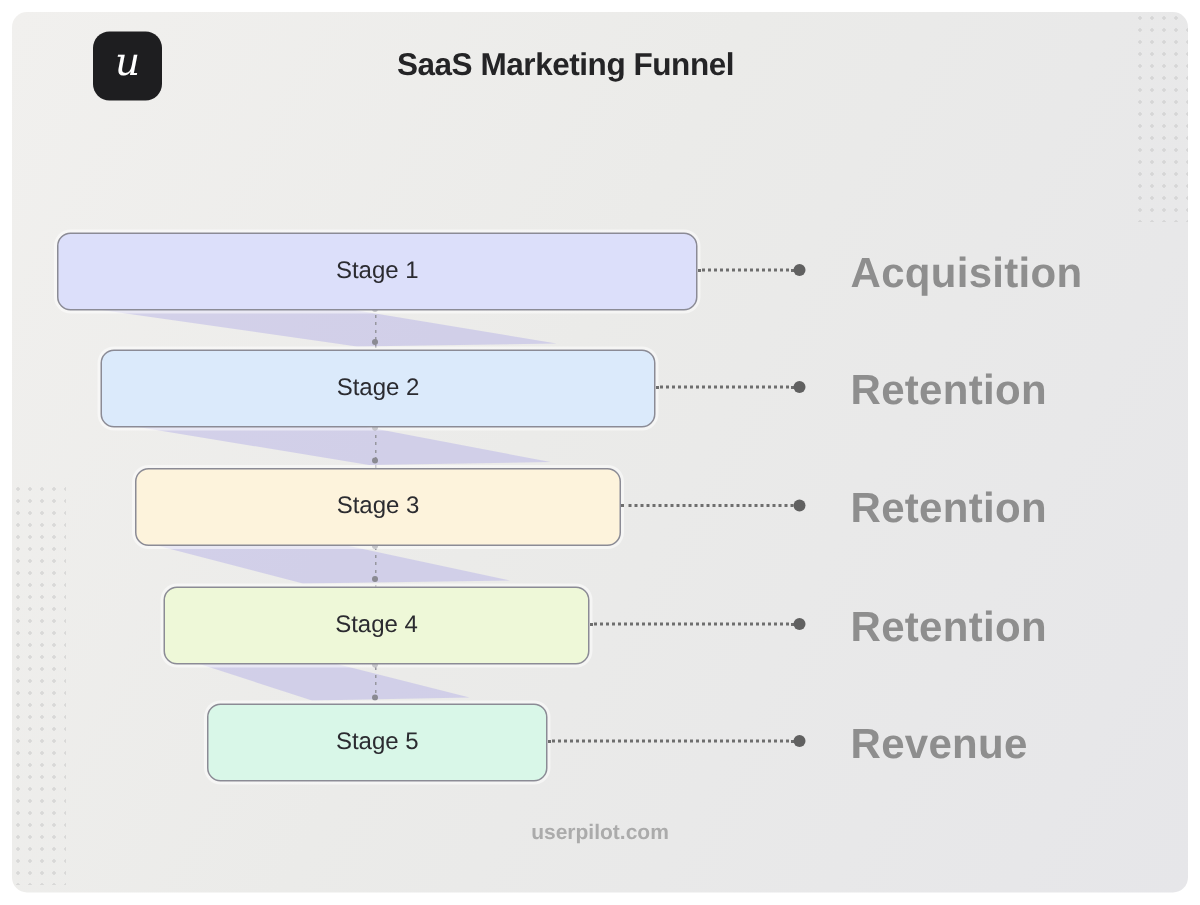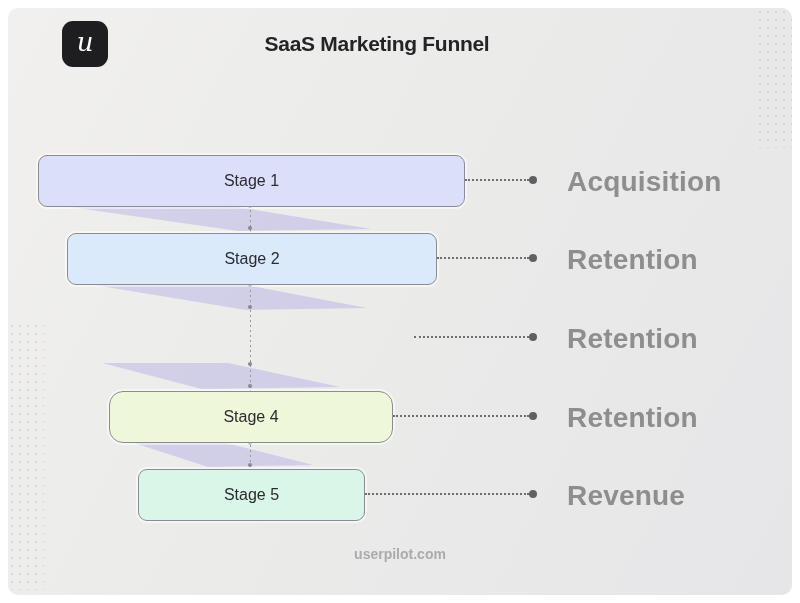--- a/index.html
+++ b/index.html
@@ -64,21 +64,24 @@
     <i class="vdot" style="top:376px"></i>
     <i class="vdot" style="top:433px"></i>
     <i class="vdot" style="top:455px"></i>
 
     <div class="stage-box" style="left: 30px; top: 147px; width: 425px; background: rgb(220, 223, 250);">
       <span>Stage 1</span>
     </div>
     <div class="stage-box" style="left: 59px; top: 225px; width: 368px; background: rgb(219, 234, 251);">
       <span>Stage 2</span>
     </div>
-    <div class="stage-box" style="left: 101px; top: 383px; width: 282px; background: rgb(238, 248, 216); border-radius: 14px;">
+    <div class="stage-box" style="left: 82px; top: 304px; width: 322px; background: rgb(253, 243, 220);">
+      <span>Stage 3</span>
+    </div>
+    <div class="stage-box" style="left: 101px; top: 383px; width: 282px; background: rgb(238, 248, 216);">
       <span>Stage 4</span>
     </div>
     <div class="stage-box" style="left: 130px; top: 461px; width: 225px; background: rgb(217, 247, 232); align-items: center;">
       <span>Stage 5</span>
     </div>
 
     <div class="leader-line" style="left:457px;top:171px;width:64px"></div>
     <div class="leader-bullet" style="left:521px;top:168px"></div>
     <div class="leader-label" style="left:559px;top:158px">Acquisition</div>
 

